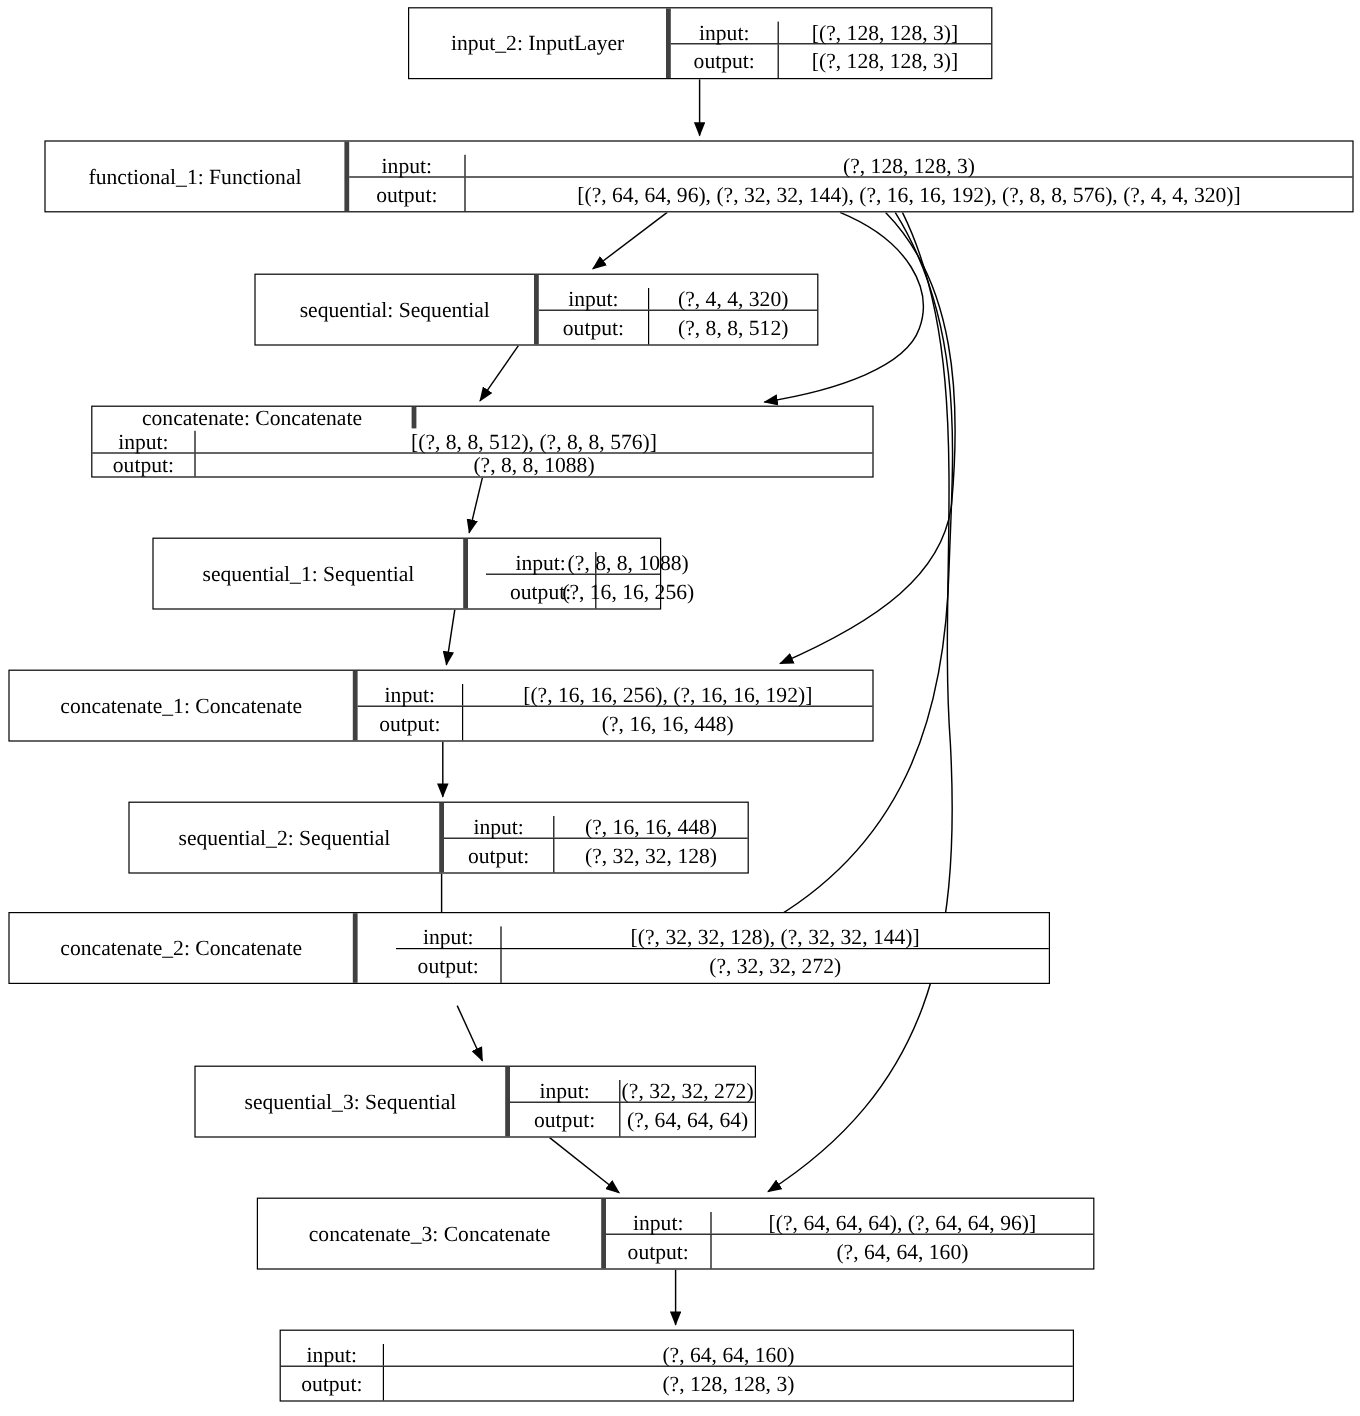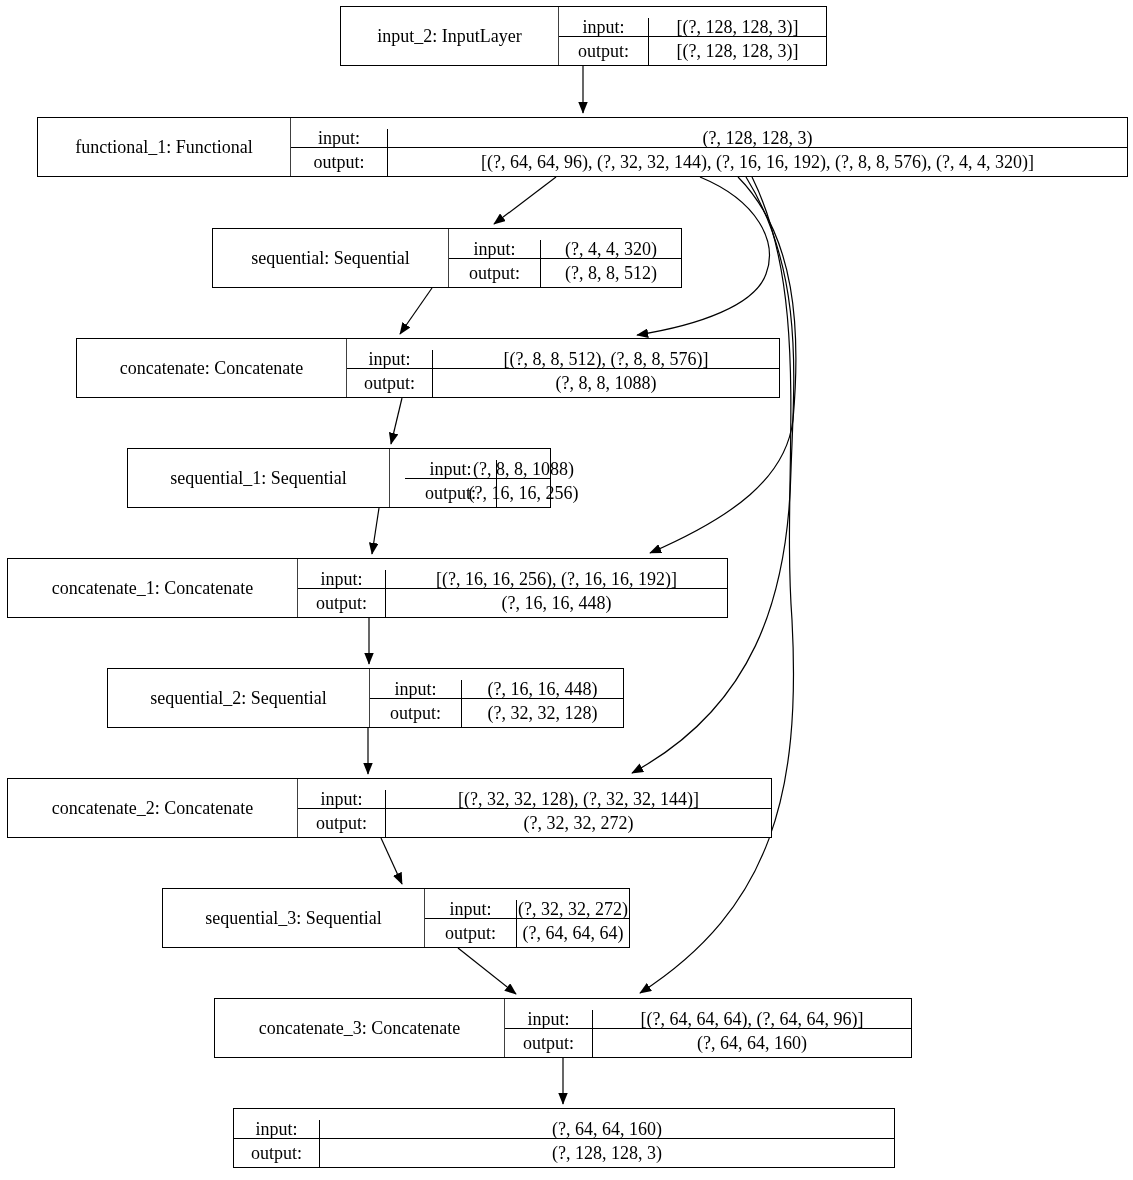--- a/index.html
+++ b/index.html
@@ -12,21 +12,21 @@
   }
   #edge-layer{position:absolute;left:0;top:0;z-index:1;}
   .node{
     position:absolute;z-index:2;
     display:flex;height:60px;box-sizing:border-box;
     background:#ffffff;border:1px solid #000000;
     font-size:18px;line-height:1;
   }
   .name-cell{
     display:flex;align-items:center;justify-content:center;
-    border-right:1px solid #404040;box-sizing:border-box;
+    border-right:4px solid #404040;box-sizing:border-box;
     white-space:nowrap;padding:0 6px;
   }
   .io-col{flex:1;display:flex;flex-direction:column;min-width:0;}
   .io-row{flex:1;display:flex;min-width:0;}
   .io-row.top{border-bottom:1px solid #000000;align-items:flex-end;}
   .io-label{
     display:flex;align-items:center;justify-content:center;
     border-right:1px solid #000000;box-sizing:border-box;
     white-space:nowrap;
   }
@@ -99,21 +99,21 @@
         <div class="io-label" style="width:92px;">input:</div>
         <div class="io-value">(?, 4, 4, 320)</div>
       </div>
       <div class="io-row">
         <div class="io-label" style="width:92px;">output:</div>
         <div class="io-value">(?, 8, 8, 512)</div>
       </div>
     </div>
   </div>
 
-  <div class="node" style="left:76px;top:338px;width:704px;">
+  <div class="node" style="left:76px;top:338px;width:652px;flex-direction:column;">
     <div class="name-cell" style="width:270px;">concatenate: Concatenate</div>
     <div class="io-col">
       <div class="io-row top">
         <div class="io-label" style="width:86px;">input:</div>
         <div class="io-value">[(?, 8, 8, 512), (?, 8, 8, 576)]</div>
       </div>
       <div class="io-row">
         <div class="io-label" style="width:86px;">output:</div>
         <div class="io-value">(?, 8, 8, 1088)</div>
       </div>
@@ -155,21 +155,21 @@
         <div class="io-label" style="width:92px;">input:</div>
         <div class="io-value">(?, 16, 16, 448)</div>
       </div>
       <div class="io-row">
         <div class="io-label" style="width:92px;">output:</div>
         <div class="io-value">(?, 32, 32, 128)</div>
       </div>
     </div>
   </div>
 
-  <div class="node" style="left:7px;top:778px;width:765px;">
+  <div class="node" style="left:7px;top:760px;width:868px;gap:32px;">
     <div class="name-cell" style="width:290px;">concatenate_2: Concatenate</div>
     <div class="io-col">
       <div class="io-row top">
         <div class="io-label" style="width:88px;">input:</div>
         <div class="io-value">[(?, 32, 32, 128), (?, 32, 32, 144)]</div>
       </div>
       <div class="io-row">
         <div class="io-label" style="width:88px;">output:</div>
         <div class="io-value">(?, 32, 32, 272)</div>
       </div>

